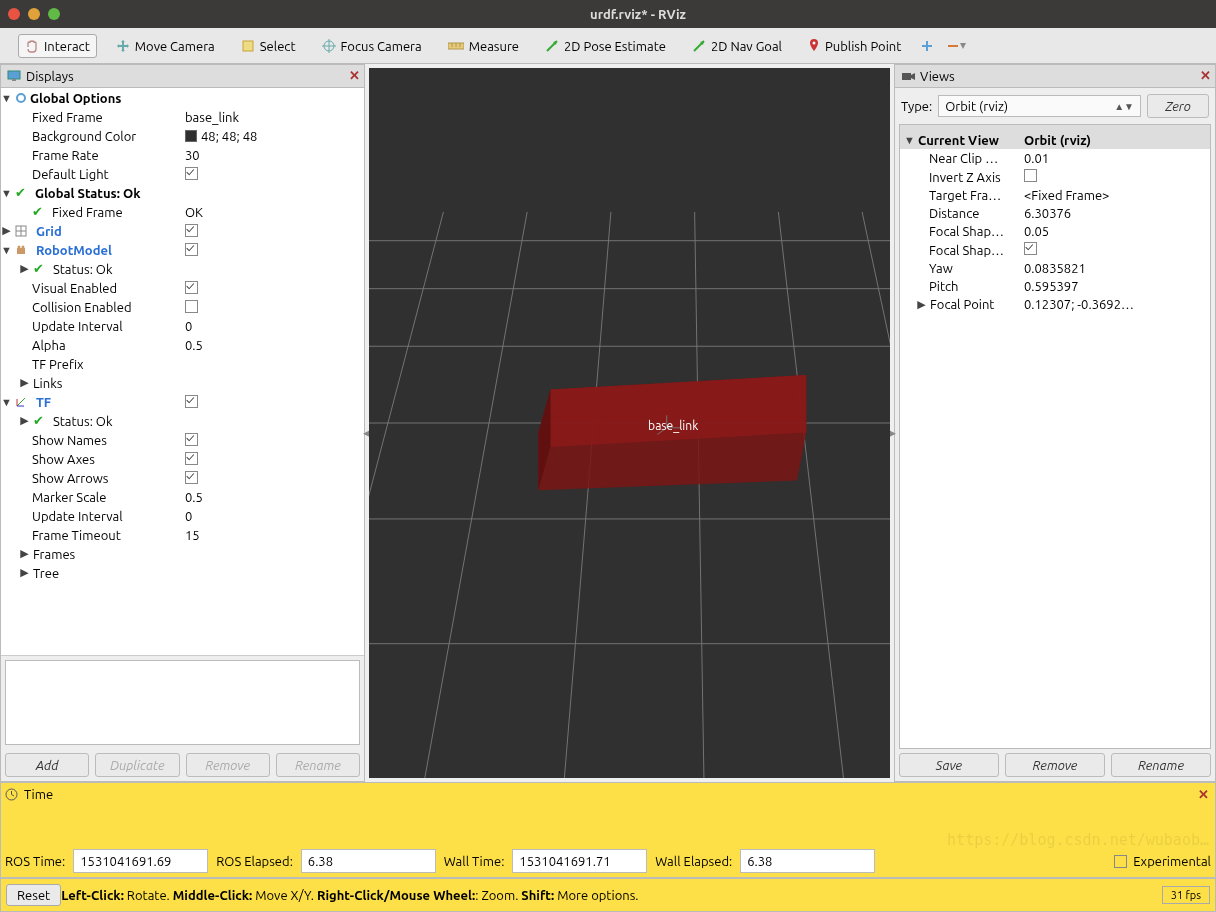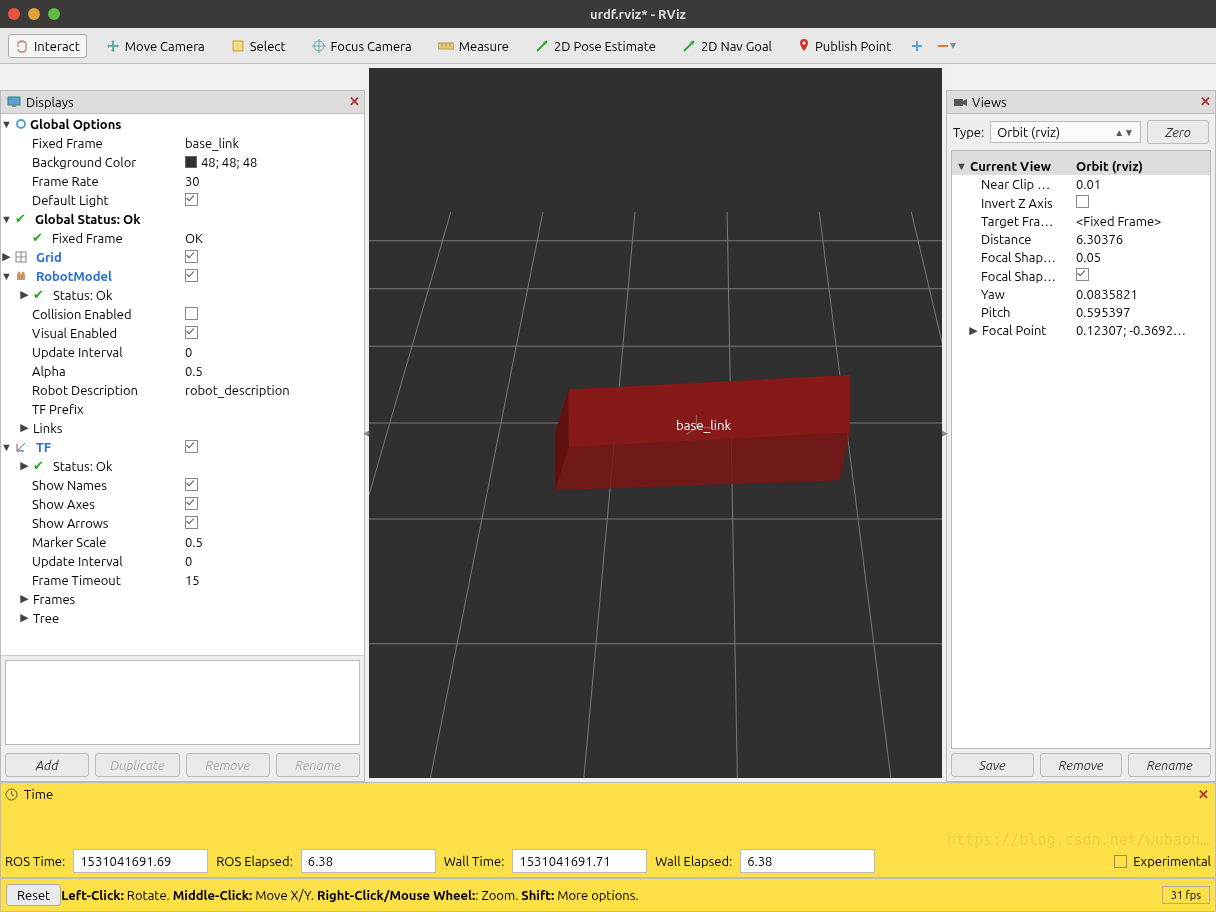--- a/index.html
+++ b/index.html
@@ -1,30 +1,30 @@
 <!DOCTYPE html>
 <html><head>
 <meta charset="utf-8">
 <style>
   * { box-sizing: border-box; margin: 0; padding: 0; font-family: "Ubuntu", "Liberation Sans", sans-serif; font-size: 13px; }
   body { background: #f0f0f0; width: 1216px; height: 912px; overflow: hidden; display: flex; flex-direction: column; }
   .titlebar { background: #3b3a39; height: 28px; display: flex; align-items: center; padding: 0 8px; }
   .titlebar .dot { width: 12px; height: 12px; border-radius: 50%; margin-right: 8px; }
   .dot.r { background:#e95442; } .dot.y { background:#e0a13a; } .dot.g { background:#61b946; }
   .titlebar .title { flex:1; text-align:center; color:#ddd; font-weight:bold; }
-  .toolbar { background:#e8e8e8; border-bottom:1px solid #bbb; height:36px; display:flex; align-items:center; padding:0 8px; gap:12px; }
+  .toolbar { background:#e8e8e8; border-bottom:1px solid #bbb; height:36px; display:flex; align-items:center; padding:0 18px; gap:12px; }
   .tool { display:flex; align-items:center; gap:5px; padding:4px 6px; border:1px solid transparent; border-radius:3px; cursor:pointer; }
   .tool.active { border:1px solid #aaa; background:#f5f5f5; }
   .tool svg, .icon svg { display:block; }
   .main { flex:1; display:flex; min-height:0; }
-  .panel { background:#eee; border:1px solid #bbb; display:flex; flex-direction:column;margin-top:26px; }
+  .panel { background:#eee; border:1px solid #bbb; display:flex; flex-direction:column; }
   .panel-title { background:#ddd; border-bottom:1px solid #bbb; padding:4px 6px; display:flex; align-items:center; gap:5px; position:relative; }
   .panel-title .x { position:absolute; right:4px; top:3px; color:#a33; font-weight:bold; cursor:pointer; }
   .displays { width:365px; }
-  .views { width:270px; }
+  .views { width:322px; }
   .vp-wrap { flex:1; display:flex; flex-direction:column; background:#efefef; position:relative;}
   .vp { flex:1; background:#303030; margin:4px; position:relative; overflow:hidden; }
   .collapse-handle { position:absolute; top:50%; width:10px; height:18px; background:transparent; color:#888; display:flex; align-items:center; justify-content:center; cursor:pointer; }
   .tree { flex:1; overflow:auto; background:#fff; border-bottom:1px solid #ccc; }
   .row { display:flex; align-items:center; height:19px; }
   .row .k { flex:0 0 180px; display:flex; align-items:center; gap:3px; }
   .row .v { flex:1; padding-left:4px; display:flex; align-items:center; gap:4px; }
   .row.hl .k, .row.hl .v { background:#fff; }
   .exp { width:11px; text-align:center; color:#444; font-size:11px; cursor:pointer; user-select:none;}
   .ind { display:inline-block; }
@@ -215,55 +215,48 @@
             <span class="chk on"></span>
           </span>
         </div>
       <div class="row">
           <span class="k"><span class="ind" style="width:15px"></span><span class="exp">▶</span><span style="color:#2a2">✔</span>&nbsp;<span>Status: Ok</span></span>
           <span class="v"></span>
         </div>
       <div class="row">
           <span class="k">
             <span class="ind" style="width:28px"></span>
+            <span>Visual Enabled</span>
+          </span>
+          <span class="v">
+            <span class="chk on"></span>
+          </span>
+        </div>
+      <div class="row">
+          <span class="k">
+            <span class="ind" style="width:28px"></span>
             <span>Collision Enabled</span>
           </span>
           <span class="v">
             <span class="chk"></span>
           </span>
         </div>
       <div class="row">
           <span class="k">
             <span class="ind" style="width:28px"></span>
-            <span>Visual Enabled</span>
-          </span>
-          <span class="v">
-            <span class="chk on"></span>
-          </span>
-        </div>
-      <div class="row">
-          <span class="k">
-            <span class="ind" style="width:28px"></span>
             <span>Update Interval</span>
           </span>
           <span class="v">0</span>
         </div>
       <div class="row">
           <span class="k">
             <span class="ind" style="width:28px"></span>
             <span>Alpha</span>
           </span>
           <span class="v">0.5</span>
-        </div>
-      <div class="row">
-          <span class="k">
-            <span class="ind" style="width:28px"></span>
-            <span>Robot Description</span>
-          </span>
-          <span class="v">robot_description</span>
         </div>
       <div class="row">
           <span class="k">
             <span class="ind" style="width:28px"></span>
             <span>TF Prefix</span>
           </span>
           <span class="v"></span>
         </div>
       <div class="row">
           <span class="k">

